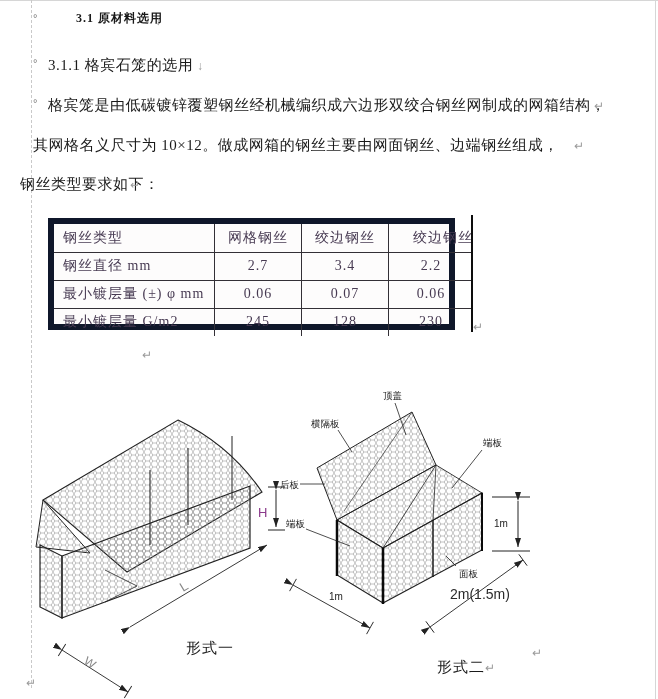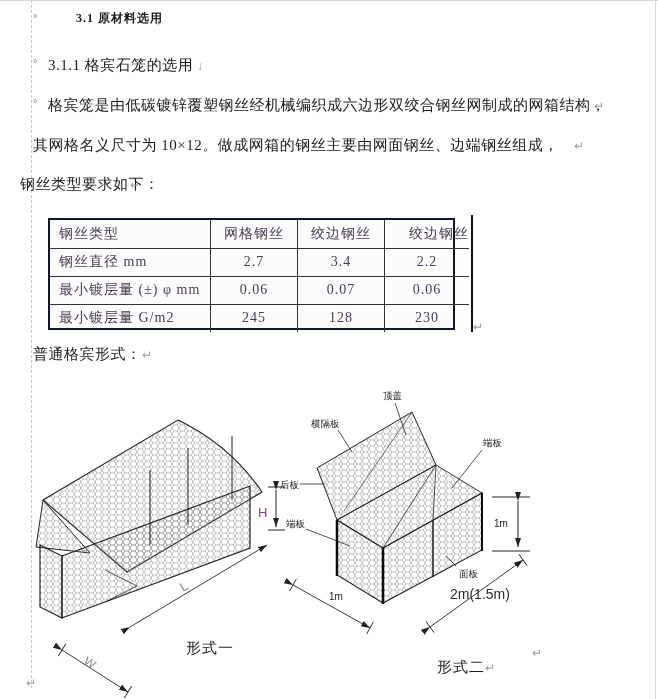--- a/index.html
+++ b/index.html
@@ -10,21 +10,21 @@
   .boundary{position:absolute;left:31px;top:0;height:688px;width:0;border-left:1px dashed #c9c9c9;}
   .t{position:absolute;white-space:nowrap;line-height:1.2;}
   .h1{font-size:12px;font-weight:bold;letter-spacing:1px;margin-left:28px;}
   .body15{font-size:15px;letter-spacing:0.5px;}
   .mark{position:absolute;color:#9a9a9a;font-size:12px;font-family:"Liberation Sans",sans-serif;}
   .omark{position:absolute;color:#777;font-size:11px;font-family:"Liberation Sans",sans-serif;}
   .caption{font-size:15px;letter-spacing:1px;}
   .mark-inline{color:#9a9a9a;font-size:12px;font-family:"Liberation Sans",sans-serif;}
 
   .tablewrap{position:absolute;left:48px;top:218px;width:407px;height:112px;
-             border:2px solid #0f172a;background:#fdfcfc;box-sizing:border-box;}
+             border:6px solid #0f172a;background:#fdfcfc;box-sizing:border-box;}
   .spectable{border-collapse:collapse;width:100%;height:100%;table-layout:fixed;}
   .spectable td{border-top:1.5px solid #333036;border-left:1.5px solid #333036;
                 font-size:14px;color:#473a52;letter-spacing:1px;vertical-align:middle;
                 padding:0;text-align:center;font-family:"Liberation Serif",serif;}
   .spectable tr:first-child td{border-top:none;}
   .spectable td:first-child{border-left:none;text-align:left;padding-left:9px;}
   .vline{position:absolute;left:471px;top:215px;width:2px;height:117px;background:#0d0d0d;}
   svg{position:absolute;overflow:visible;}
   svg text{font-family:"Liberation Sans","DejaVu Sans",sans-serif;}
 </style>
@@ -80,21 +80,20 @@
         <td>245</td>
         <td>128</td>
         <td>230</td>
       </tr>
     </tbody>
       </table>
   </div>
   <div class="vline"></div>
   <div class="mark" style="left:473px;top:320px;">↵</div>
 
-  <div class="t body15" style="left:33px;top:345px;">普通格宾形式：</div>
   <div class="mark" style="left:142px;top:348px;">↵</div>
 
   <svg style="left:25px;top:395px;" width="270" height="300" viewBox="0 0 270 300">
     <defs>
       <pattern id="hexA" width="7" height="6" patternUnits="userSpaceOnUse">
         <path d="M1.75,0 L5.25,0 L7,3 L5.25,6 L1.75,6 L0,3 Z" fill="none" stroke="#8d8d8d" stroke-width="0.55"></path>
       </pattern>
       <marker id="arwA" markerWidth="10" markerHeight="8" refX="9" refY="3" orient="auto" markerUnits="userSpaceOnUse">
         <path d="M0,0 L9,3 L0,6 Z" fill="#222"></path>
       </marker>

